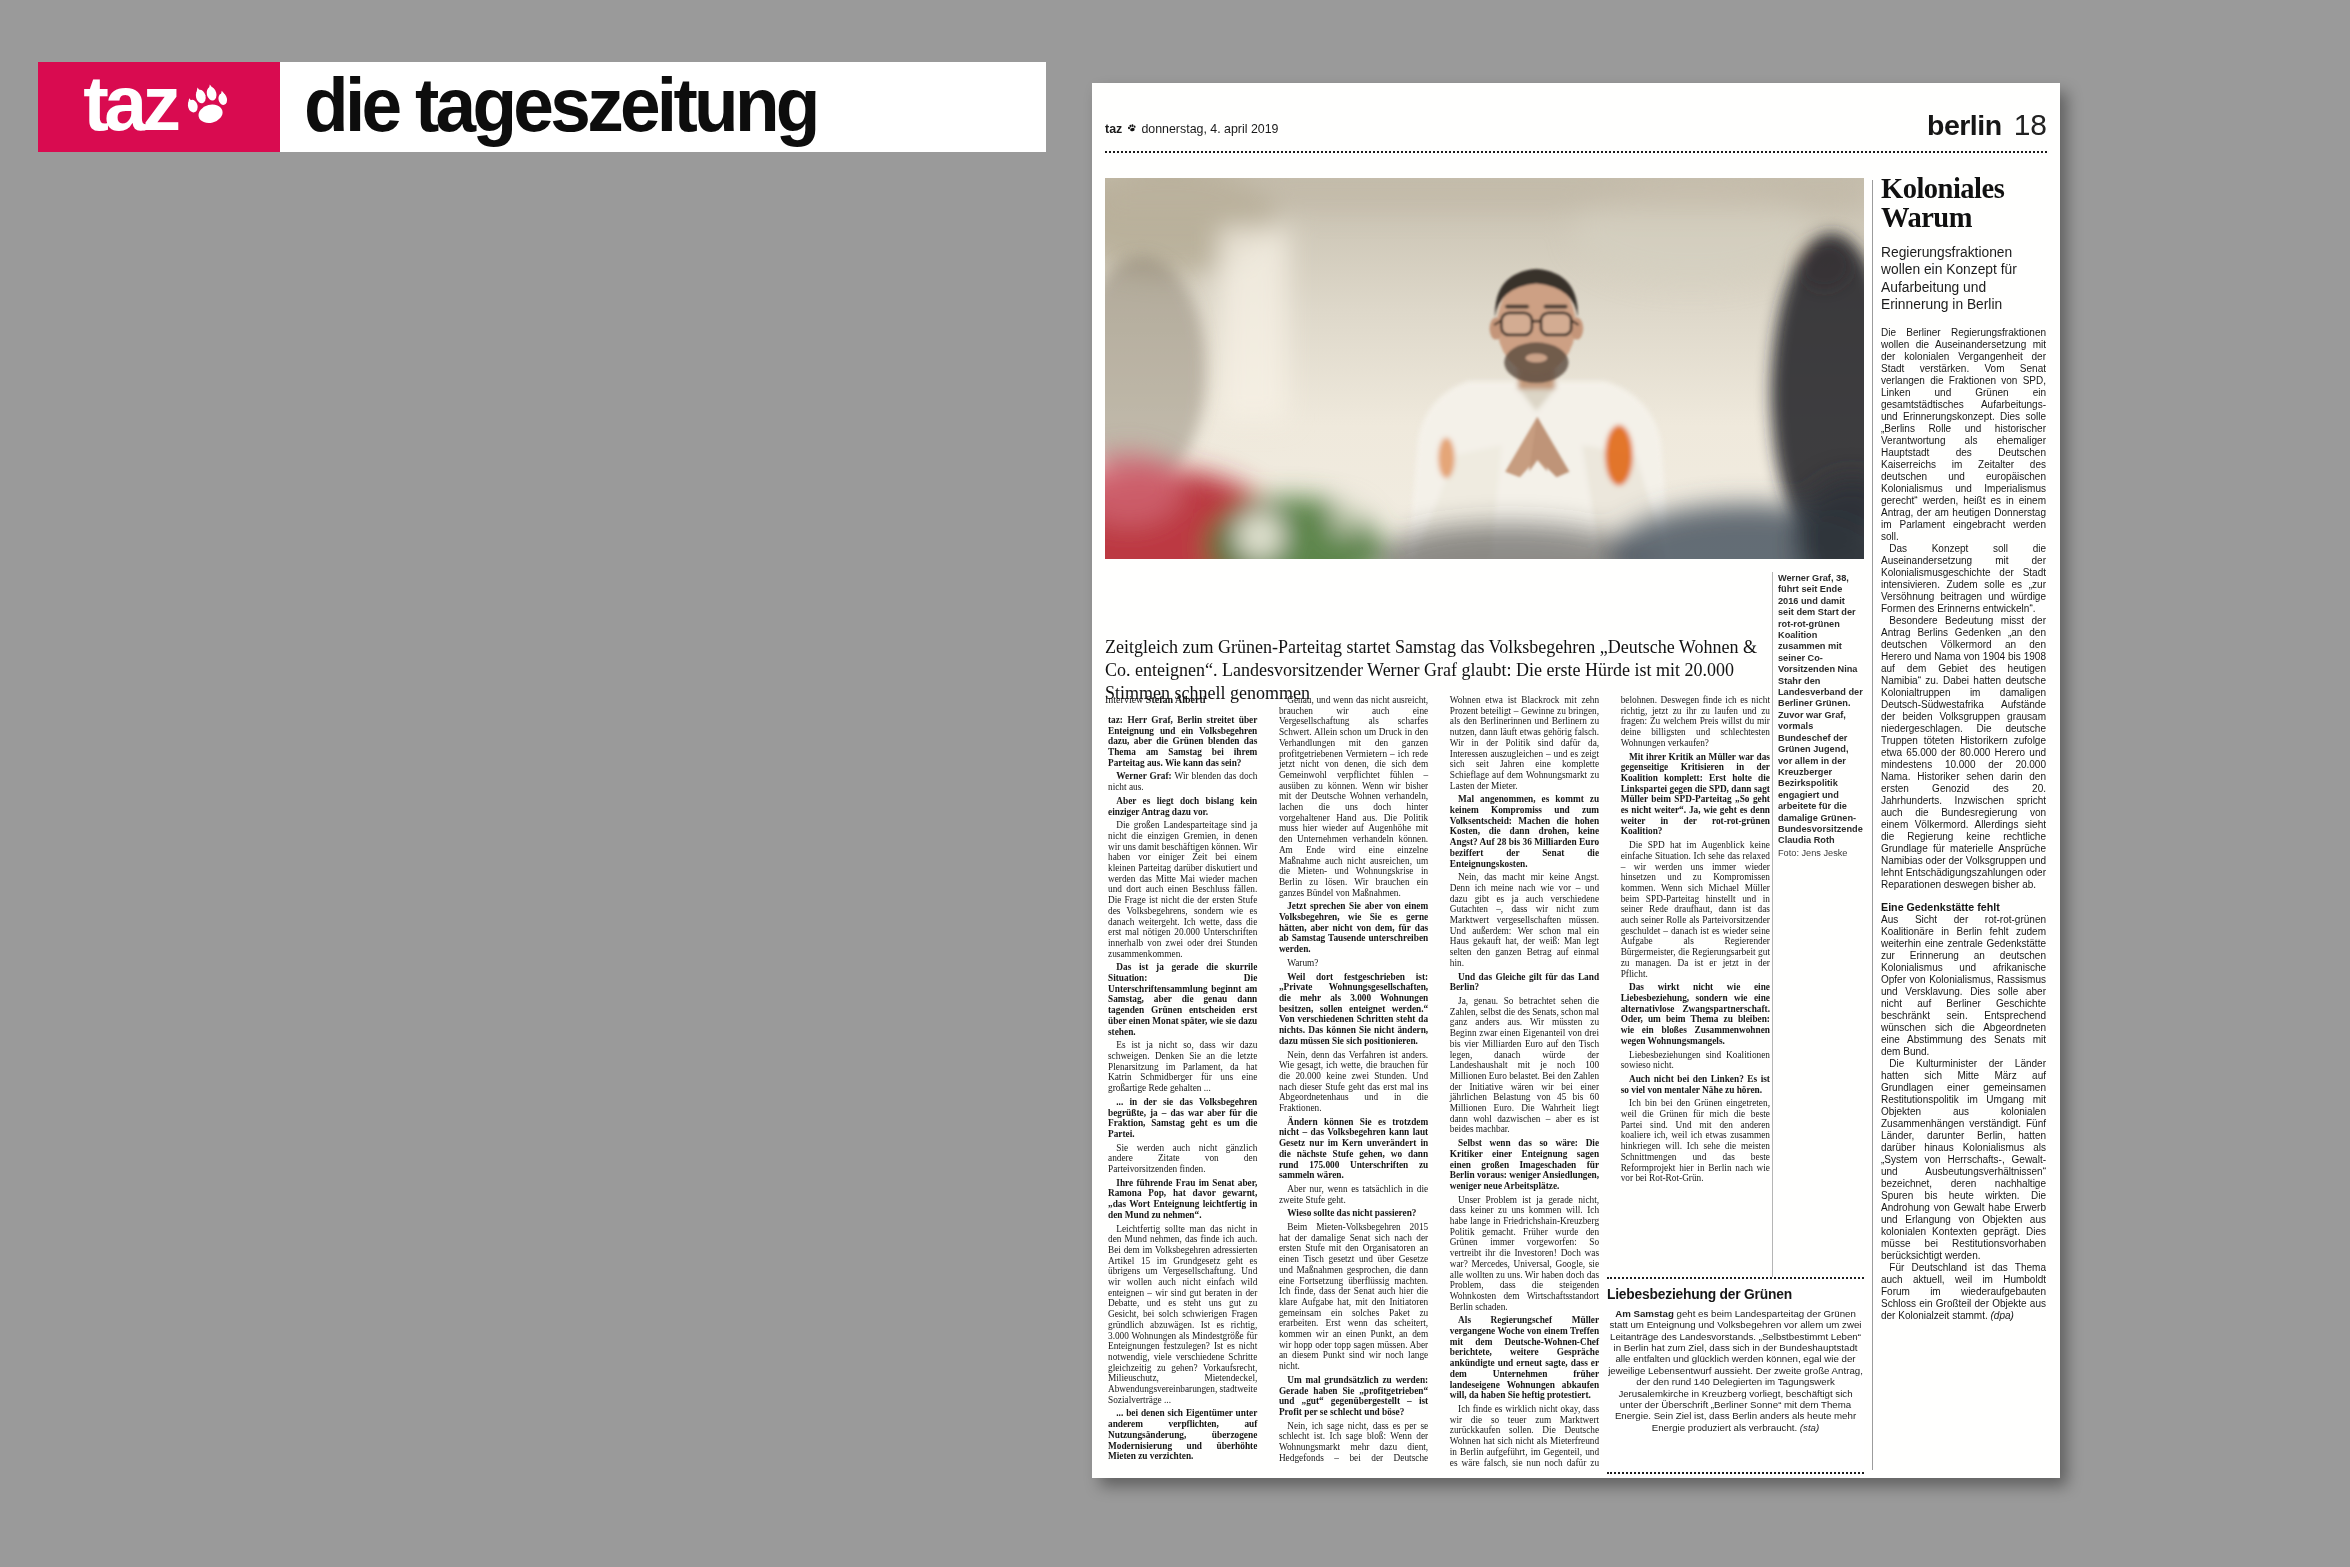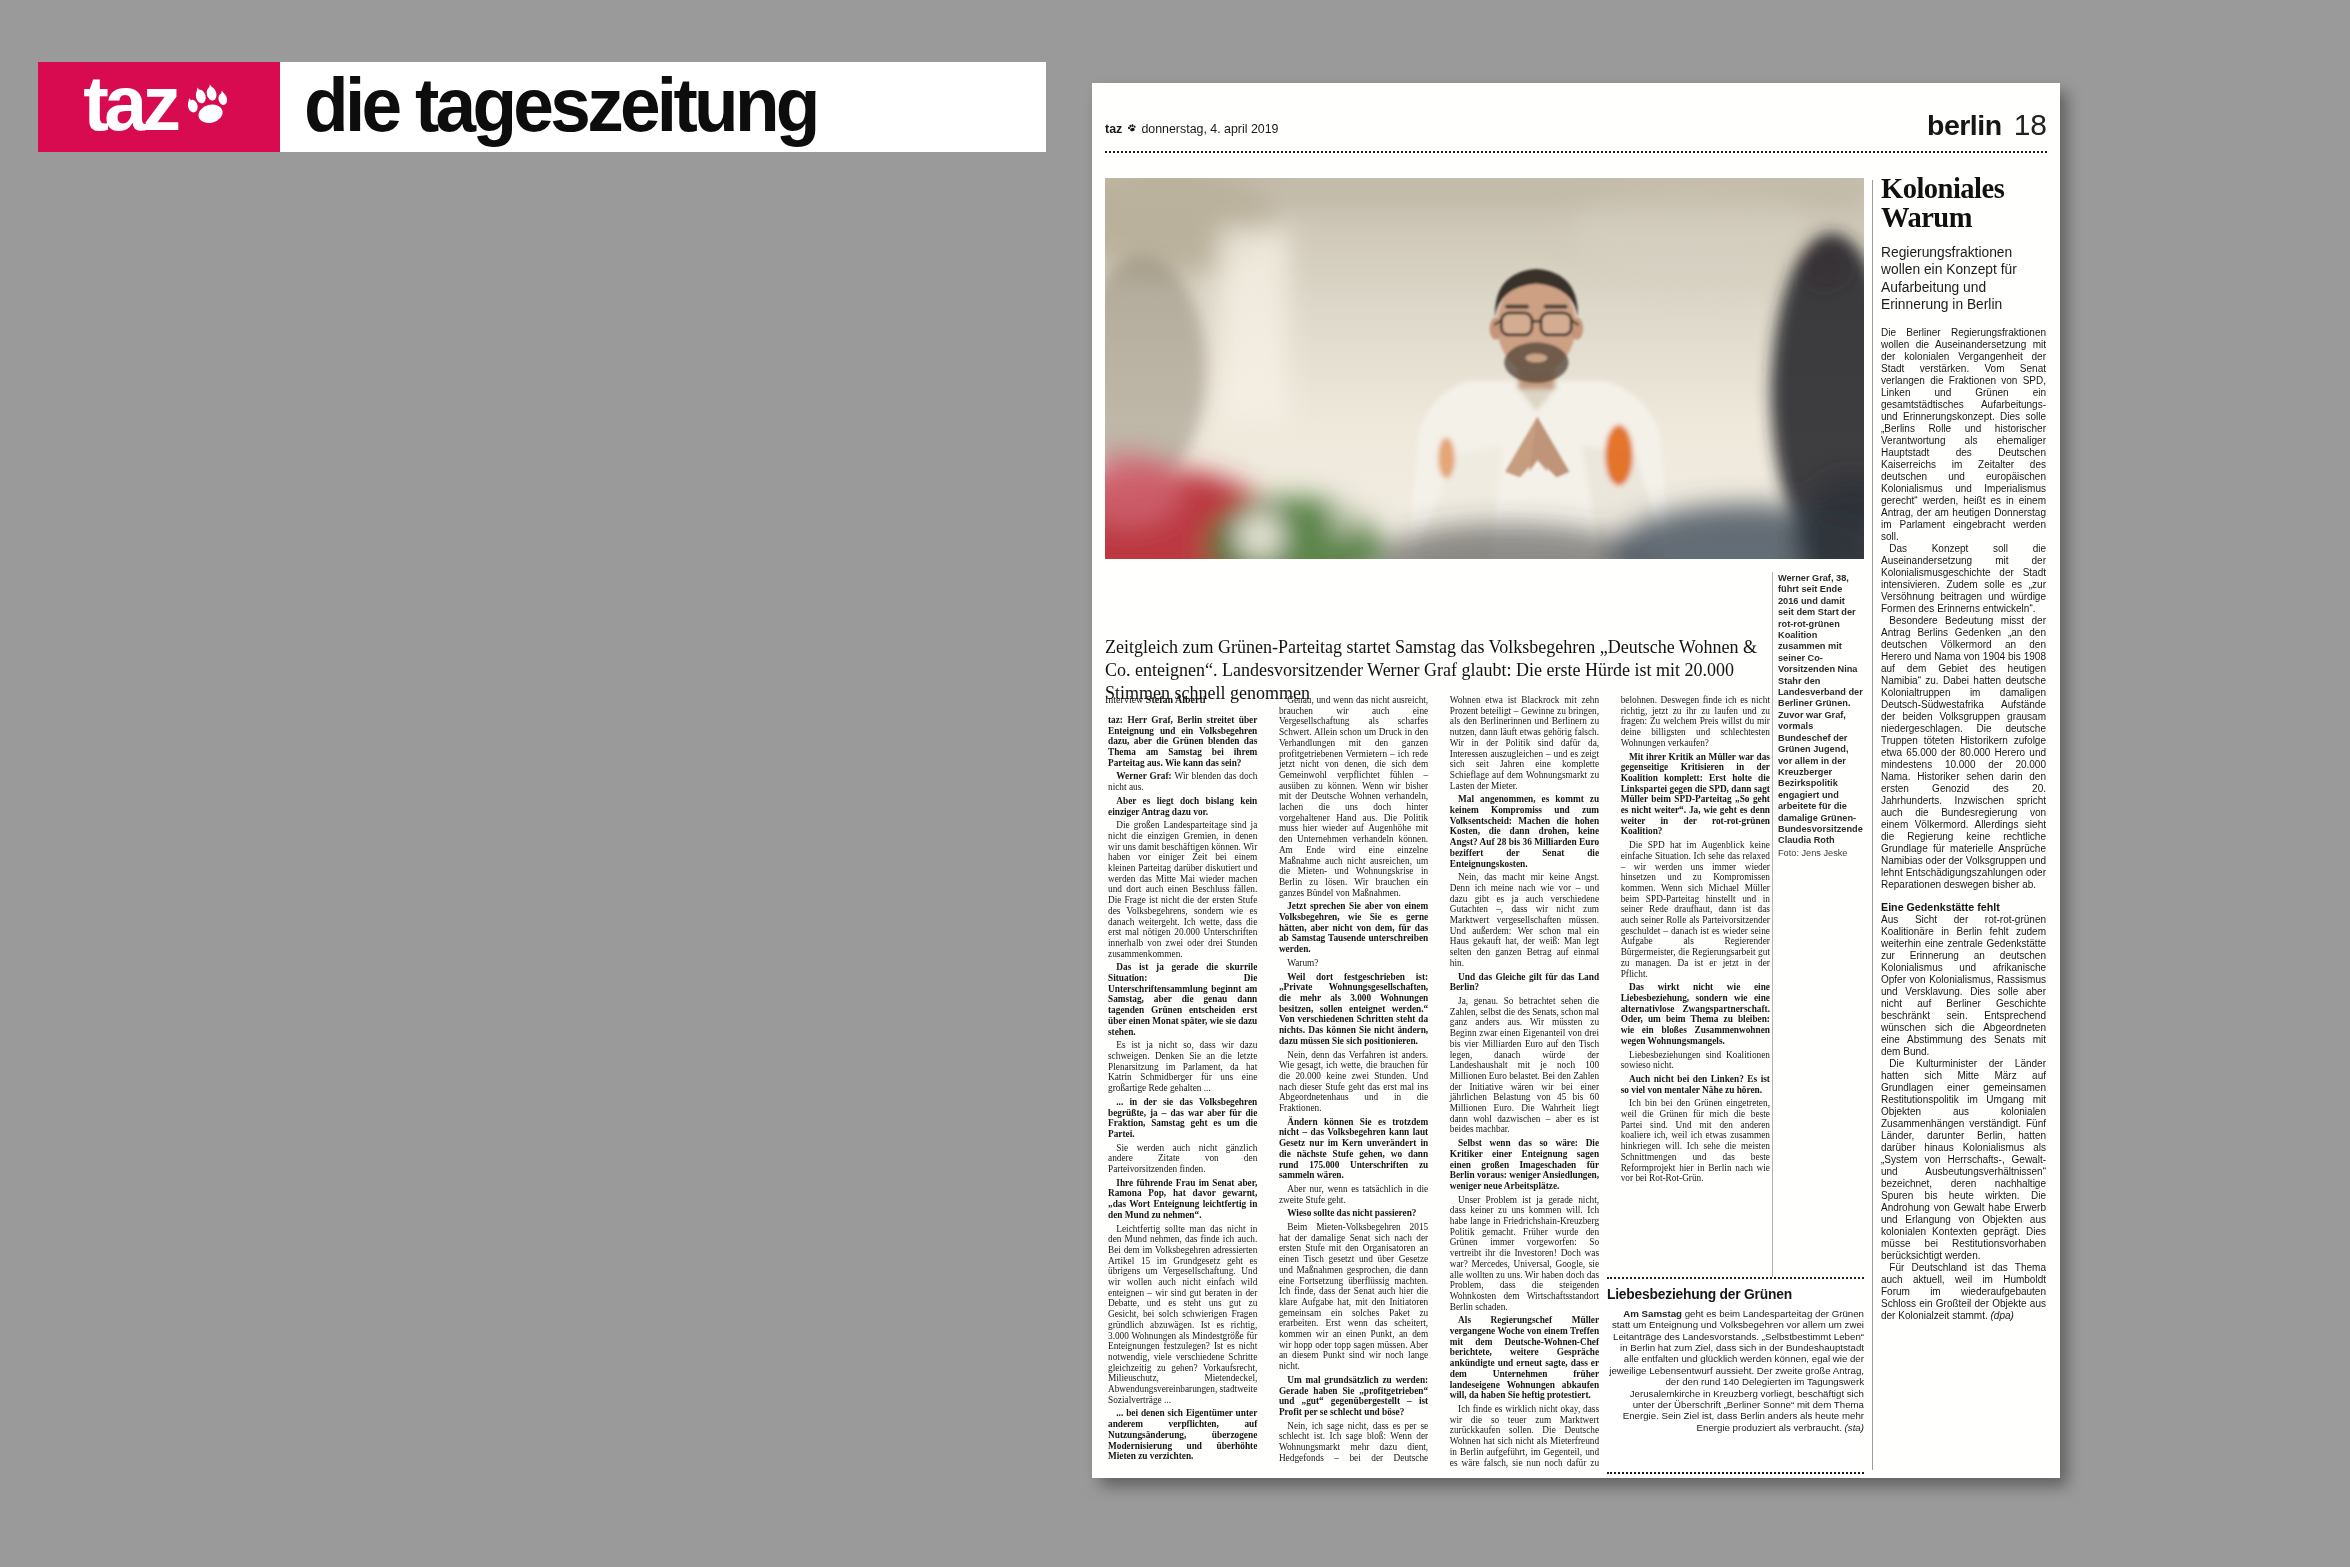--- a/index.html
+++ b/index.html
@@ -42,21 +42,21 @@
   .interview p.q{font-weight:bold;}
   
   .vrule-caption{position:absolute;left:680px;top:489px;width:0.9px;height:707px;background:#b5b5b5;}
   .caption{position:absolute;left:686px;top:490px;width:85px;
            font-size:9.2px;line-height:11.4px;font-weight:bold;color:#2c2c2c;}
   .caption .credit{display:block;font-weight:400;color:#3c3c3c;margin-top:0.9px;}
   
   .infobox{position:absolute;left:515px;top:1194px;width:257px;height:197px;background:#fff;
            border-top:2.8px dotted #1c1c1c;border-bottom:2.8px dotted #1c1c1c;overflow:hidden;box-sizing:border-box;}
   .infobox h3{margin:8.3px 0 5.5px 0;font-size:13.8px;letter-spacing:-0.2px;}
-  .infobox .boxbody{font-size:9.7px;line-height:11.4px;color:#222;text-align:right;}
+  .infobox .boxbody{font-size:9.7px;line-height:11.4px;color:#222;text-align:center;}
   .infobox .boxbody b{font-weight:bold;}
   .infobox .boxbody i{font-style:italic;}
   
   .vrule-side{position:absolute;left:780px;top:97px;width:0.9px;height:1290px;background:#9c9c9c;}
   .sidebar{position:absolute;left:789px;top:92px;width:165px;}
   .sb-title{font-family:"Liberation Serif","DejaVu Serif",serif;font-weight:bold;
             font-size:28.5px;line-height:28.5px;letter-spacing:-0.5px;color:#101010;margin:0;}
   .sb-standfirst{font-size:13.8px;line-height:17.4px;color:#1c1c1c;margin-top:12px;}
   .sb-body{margin-top:13px;font-family:Liberation Sans, sans-serif;
            font-size:10px;line-height:12px;text-align:justify;hyphens:auto;-webkit-hyphens:auto;}

